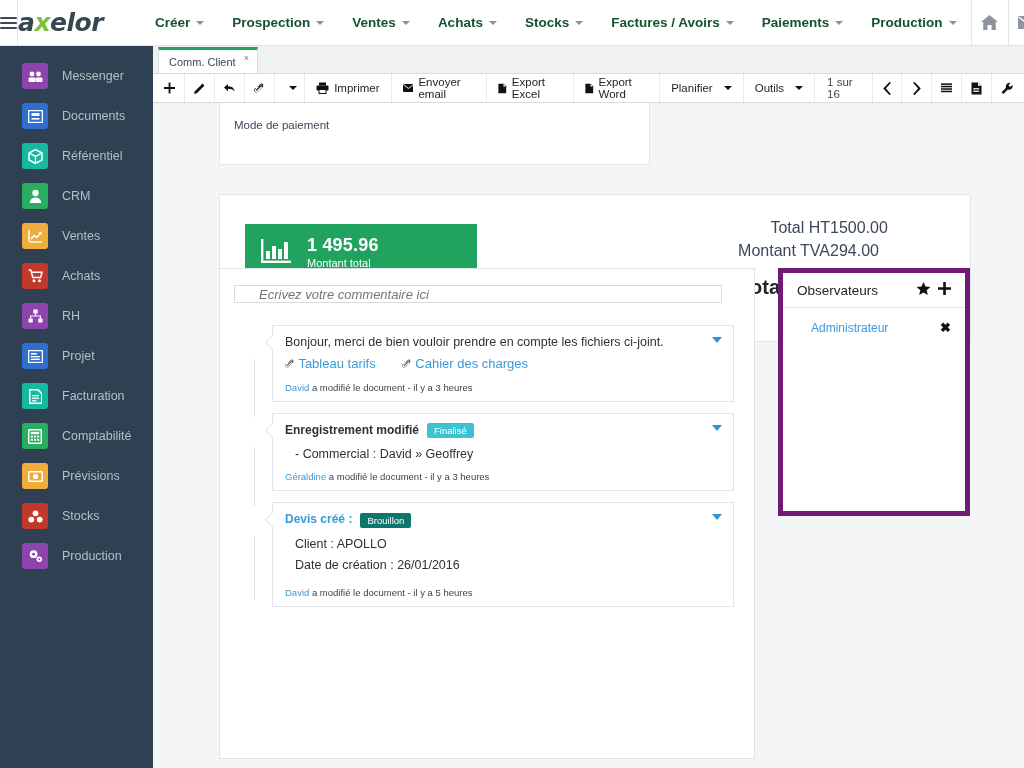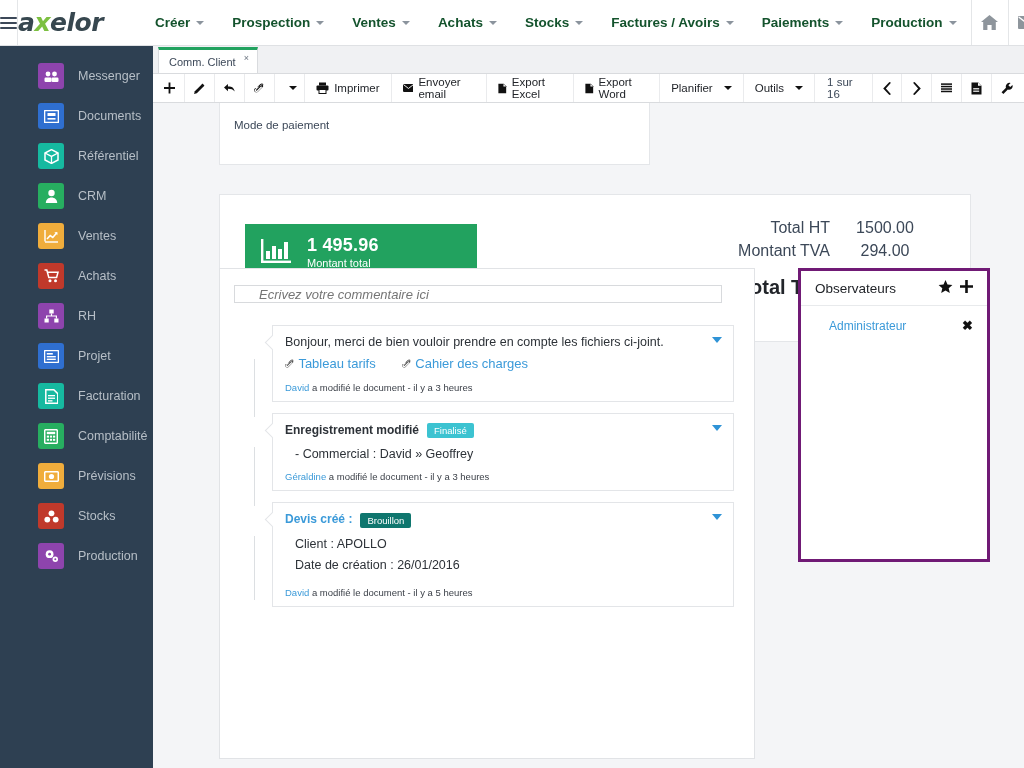--- a/index.html
+++ b/index.html
@@ -45,21 +45,21 @@
   .tr-cell {
     width: 37px; display: flex; align-items: center; justify-content: center;
     border-left: 1px solid #e4e6e8; cursor: pointer;
   }
   
   #sidebar {
     position: absolute; left: 0; top: 46px; width: 153px; height: 722px;
     background: #2e4052; overflow: hidden;
   }
   .side-item {
-    height: 40px; display: flex; align-items: center; padding-left: 38px;
+    height: 40px; display: flex; align-items: center; padding-left: 22px;
     cursor: pointer;
   }
   .side-icon {
     width: 26px; height: 26px; border-radius: 3px; flex: 0 0 26px;
     display: flex; align-items: center; justify-content: center;
     color: #fff; font-size: 13px; line-height: 1;
   }
   .side-label {
     margin-left: 14px; font-size: 12.5px; color: #b7bfc7; white-space: nowrap;
   }
@@ -110,21 +110,21 @@
   #kpi .kpi-value { font-size: 18px; font-weight: bold; letter-spacing: .2px; }
   #kpi .kpi-sub { font-size: 11px; margin-top: 1px; }
   #export-btn {
     position: absolute; left: 25px; top: 92px; width: 232px; height: 27px;
     background: #22a25f; color: #fff; font-size: 13px;
     display: flex; align-items: center; justify-content: center; cursor: pointer;
   }
   #totals-right { position: absolute; right: 30px; top: 24px; width: 320px; }
   .tot-row { display: flex; justify-content: flex-end; align-items: baseline; font-size: 16px; color: #3c4858; margin-bottom: 5px; }
   .tot-row .tl { width: 200px; text-align: right; }
-  .tot-row .tv { width: 110px; text-align: center; }
+  .tot-row .tv { width: 110px; text-align: left; }
   .tot-row.big { margin-top: 16px; font-size: 20px; font-weight: bold; color: #22252a; }
   .tot-row.big .tl { width: 200px; }
   .tot-row.big .tv { width: 110px; font-weight: normal; }
   
   #panel-comments {
     position: absolute; left: 66px; top: 222px; width: 536px; height: 491px;
     background: #fff; border: 1px solid #e1e3e6;
   }
   #comment-input {
     position: absolute; left: 14px; top: 16px; width: 488px; height: 18px;
@@ -162,22 +162,22 @@
   .tl-attach a { color: #3b9ad9; font-size: 13px; text-decoration: none; cursor: pointer; }
   .tl-foot { padding: 4px 12px 8px 12px; font-size: 9.5px; color: #3c4149; }
   .tl-foot .who { color: #3b9ad9; }
   .tl-caret {
     position: absolute; right: 11px; top: 11px; width: 0; height: 0;
     border-left: 5px solid transparent; border-right: 5px solid transparent;
     border-top: 6px solid #2f93d6; cursor: pointer;
   }
   
   #panel-obs {
-    position: absolute; left: 625px; top: 222px; width: 192px; height: 294px;
-    background: #fff; border: 3px solid #701a75; margin-left: 20px;
+    position: absolute; left: 625px; top: 222px; width: 192px; height: 248px;
+    background: #fff; border: 5px solid #701a75;
   }
   #obs-head {
     height: 35px; border-bottom: 1px solid #e8eaec; display: flex;
     align-items: center; padding: 0 14px;
   }
   #obs-title { font-size: 13.5px; color: #22252a; }
   #obs-actions { margin-left: auto; display: flex; gap: 7px; font-size: 14px; color: #111; }
   #obs-actions span { cursor: pointer; }
   .obs-row {
     display: flex; align-items: center; padding: 12px 14px 0 14px; font-size: 12px;

